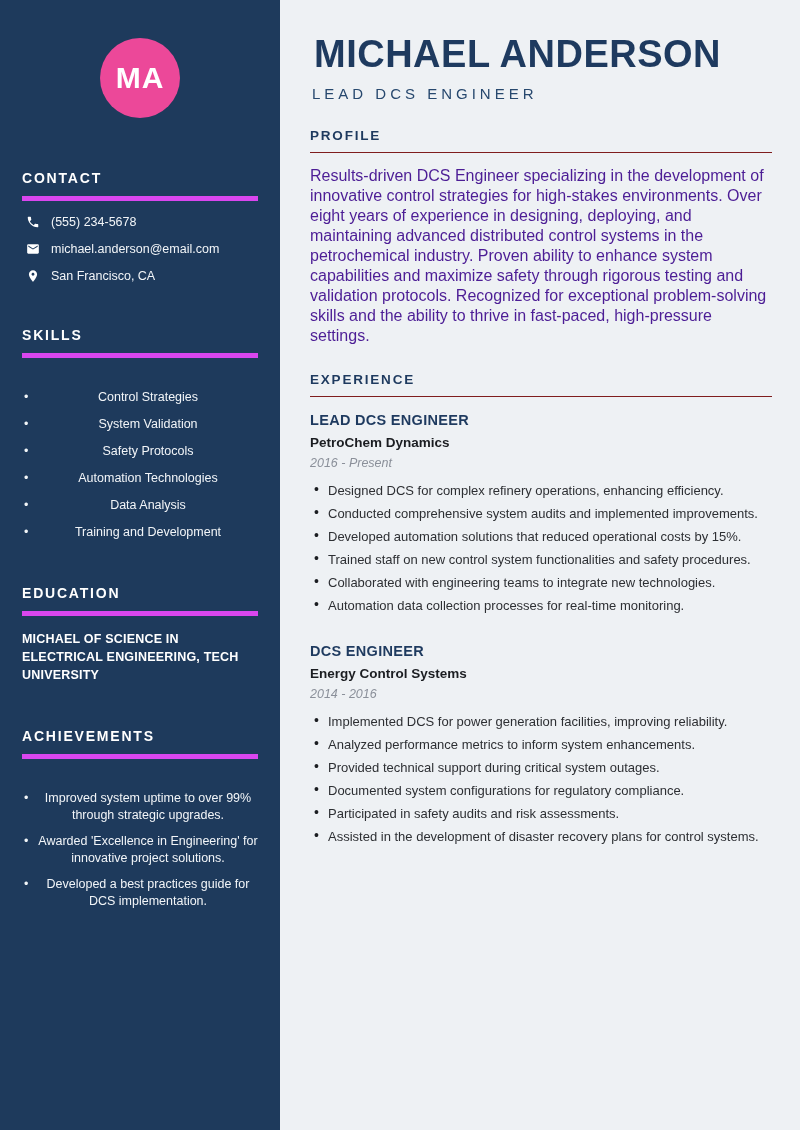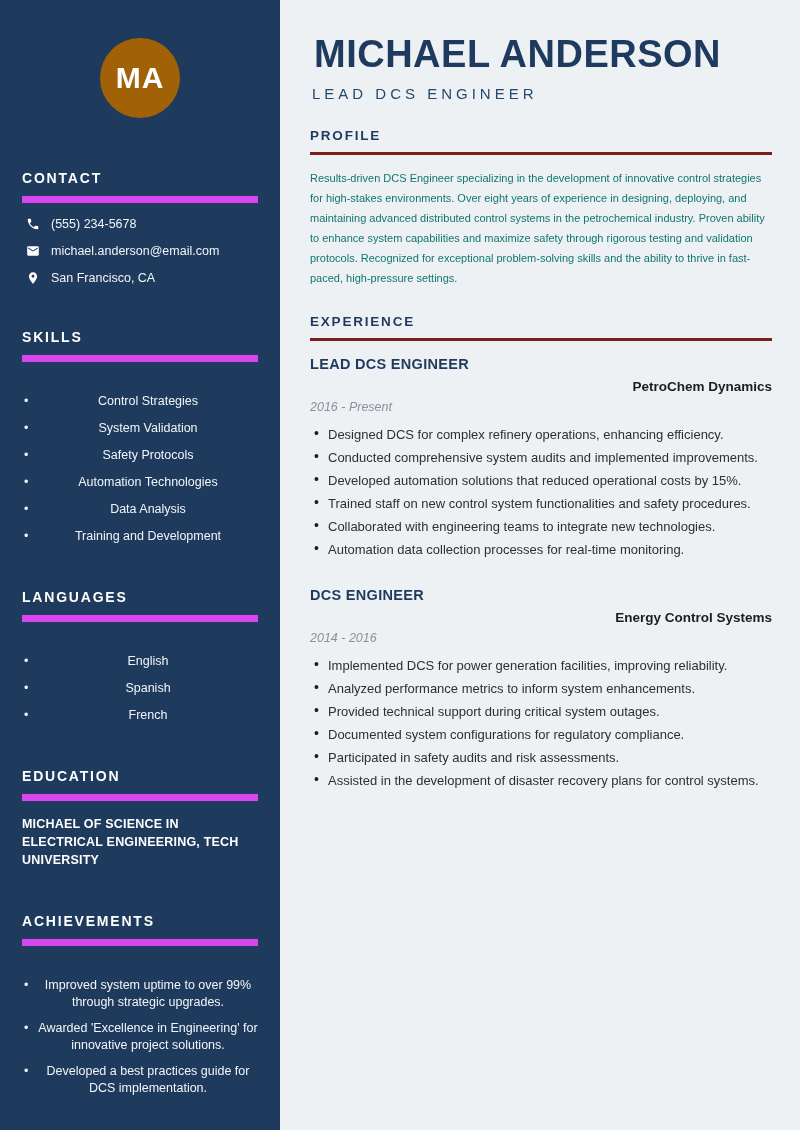--- a/index.html
+++ b/index.html
@@ -22,39 +22,39 @@
     width: 280px;
     min-width: 280px;
     background: #1e3a5c;
     color: #ffffff;
     padding: 38px 22px 20px 22px;
   }
   .avatar {
     width: 80px;
     height: 80px;
     border-radius: 50%;
-    background: #a16207;
+    background: #ec4899;
     color: #ffffff;
     display: flex;
     align-items: center;
     justify-content: center;
     font-size: 30px;
     font-weight: bold;
     letter-spacing: 1px;
     margin: 0 auto 52px auto;
   }
   .side-section { margin-bottom: 44px; }
   .side-section h2 {
     margin: 0;
     font-size: 14px;
     font-weight: bold;
     letter-spacing: 1.8px;
     color: #ffffff;
     padding-bottom: 10px;
-    border-bottom: 7px solid #d946ef;
+    border-bottom: 5px solid #d946ef;
   }
   .contact-list { margin-top: 14px; }
   .contact-item {
     display: flex;
     align-items: center;
     gap: 11px;
     font-size: 12.5px;
     color: #f2f5f8;
     margin: 0 0 13px 4px;
   }
@@ -107,43 +107,42 @@
     color: #27486e;
   }
   .main-section { margin-top: 26px; }
   .main-section h3 {
     margin: 0;
     font-size: 13.5px;
     font-weight: bold;
     letter-spacing: 1.8px;
     color: #1e3a5f;
     padding-bottom: 9px;
-    border-bottom: 3px solid #7f1d1d;
+    border-bottom: 1px solid #7f1d1d;
   }
   .profile-text {
     margin: 13px 0 0 0;
-    font-size: 11px;
+    font-size: 16px;
     line-height: 20px;
-    color: #0f766e;
+    color: #4c1d95;
   }
   .job { margin-top: 15px; }
   .job + .job { margin-top: 30px; }
   .job-role {
     margin: 0;
     font-size: 14.5px;
     font-weight: bold;
     letter-spacing: 0.3px;
     color: #1e3a5f;
   }
   .job-company {
     margin: 7px 0 0 0;
     font-size: 13.5px;
     font-weight: bold;
     color: #1b1d21;
-    text-align: right;
   }
   .job-dates {
     margin: 6px 0 0 0;
     font-size: 12.5px;
     font-style: italic;
     color: #8b909a;
   }
   .job-bullets { list-style: none; margin: 13px 0 0 0; padding: 0; }
   .job-bullets li {
     position: relative;
@@ -208,28 +207,20 @@
       <ul class="side-list">
         <li>Control Strategies</li>
         <li>System Validation</li>
         <li>Safety Protocols</li>
         <li>Automation Technologies</li>
         <li>Data Analysis</li>
         <li>Training and Development</li>
       </ul>
     </section>
 
-    <section class="side-section">
-      <h2>LANGUAGES</h2>
-      <ul class="side-list">
-        <li>English</li>
-        <li>Spanish</li>
-        <li>French</li>
-      </ul>
-    </section>
 
     <section class="side-section">
       <h2>EDUCATION</h2>
       <div class="degree">MICHAEL OF SCIENCE IN ELECTRICAL ENGINEERING, TECH UNIVERSITY</div>
     </section>
 
     <section class="side-section">
       <h2>ACHIEVEMENTS</h2>
       <ul class="side-list ach-list">
         <li>Improved system uptime to over 99% through strategic upgrades.</li>

